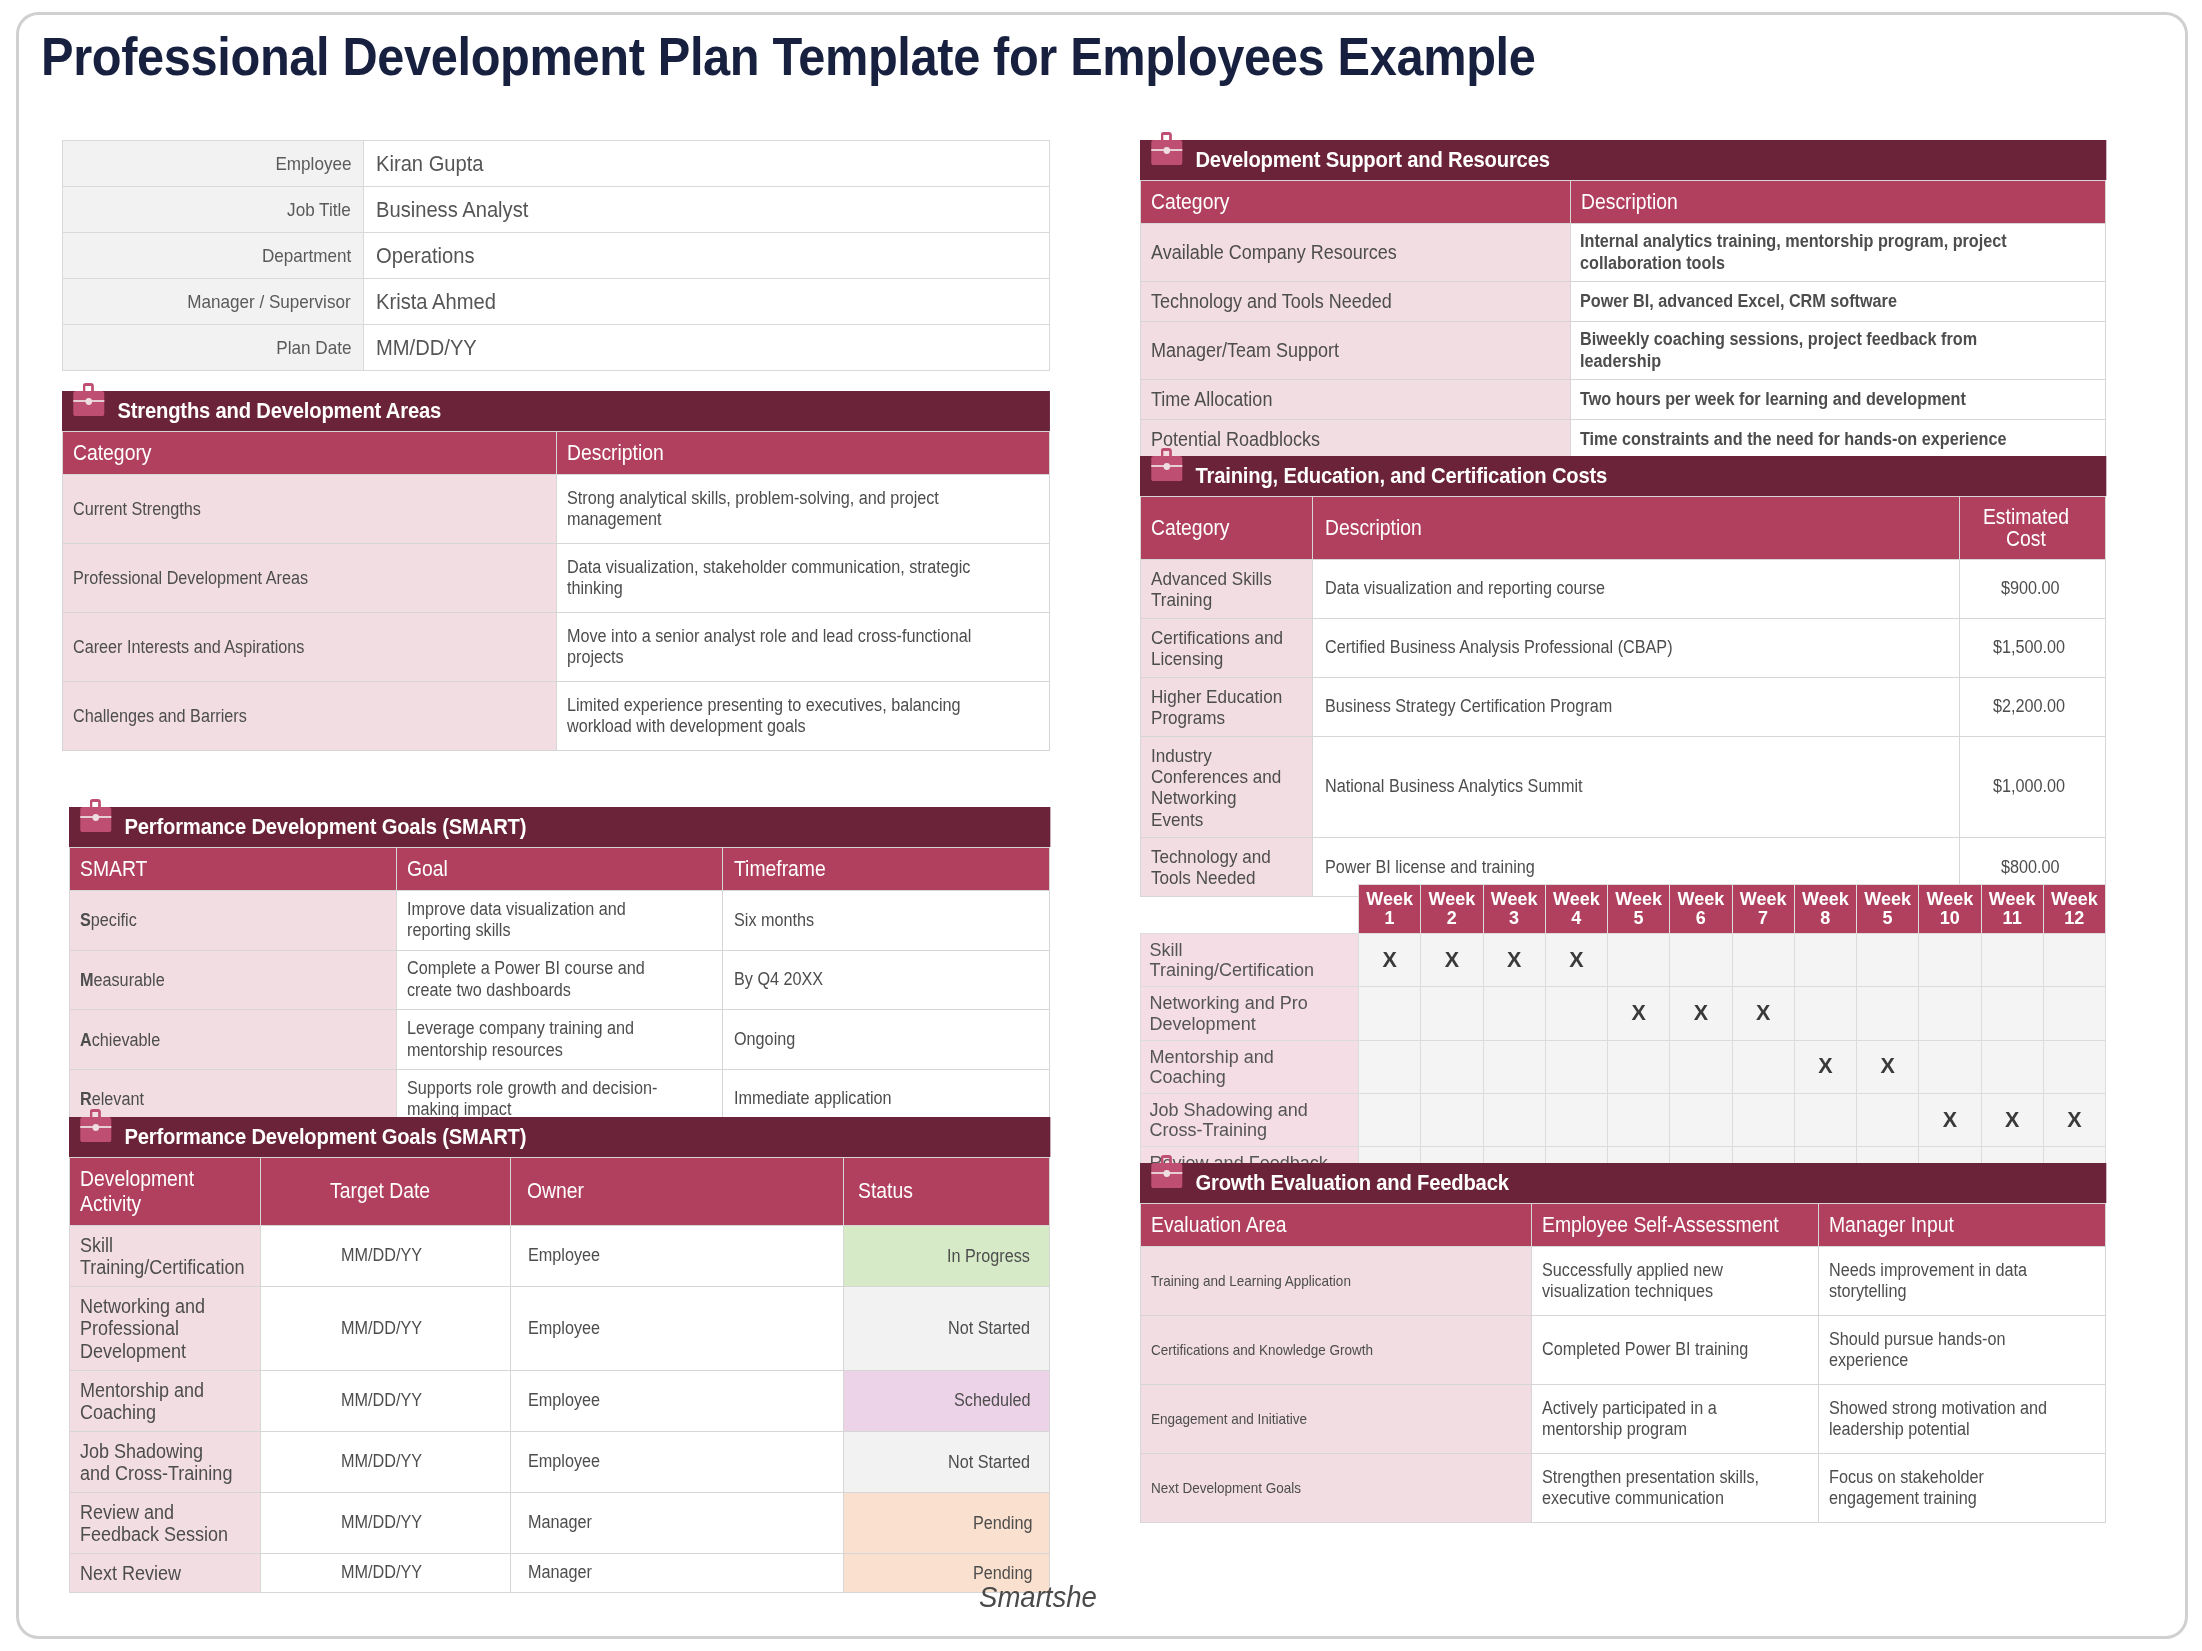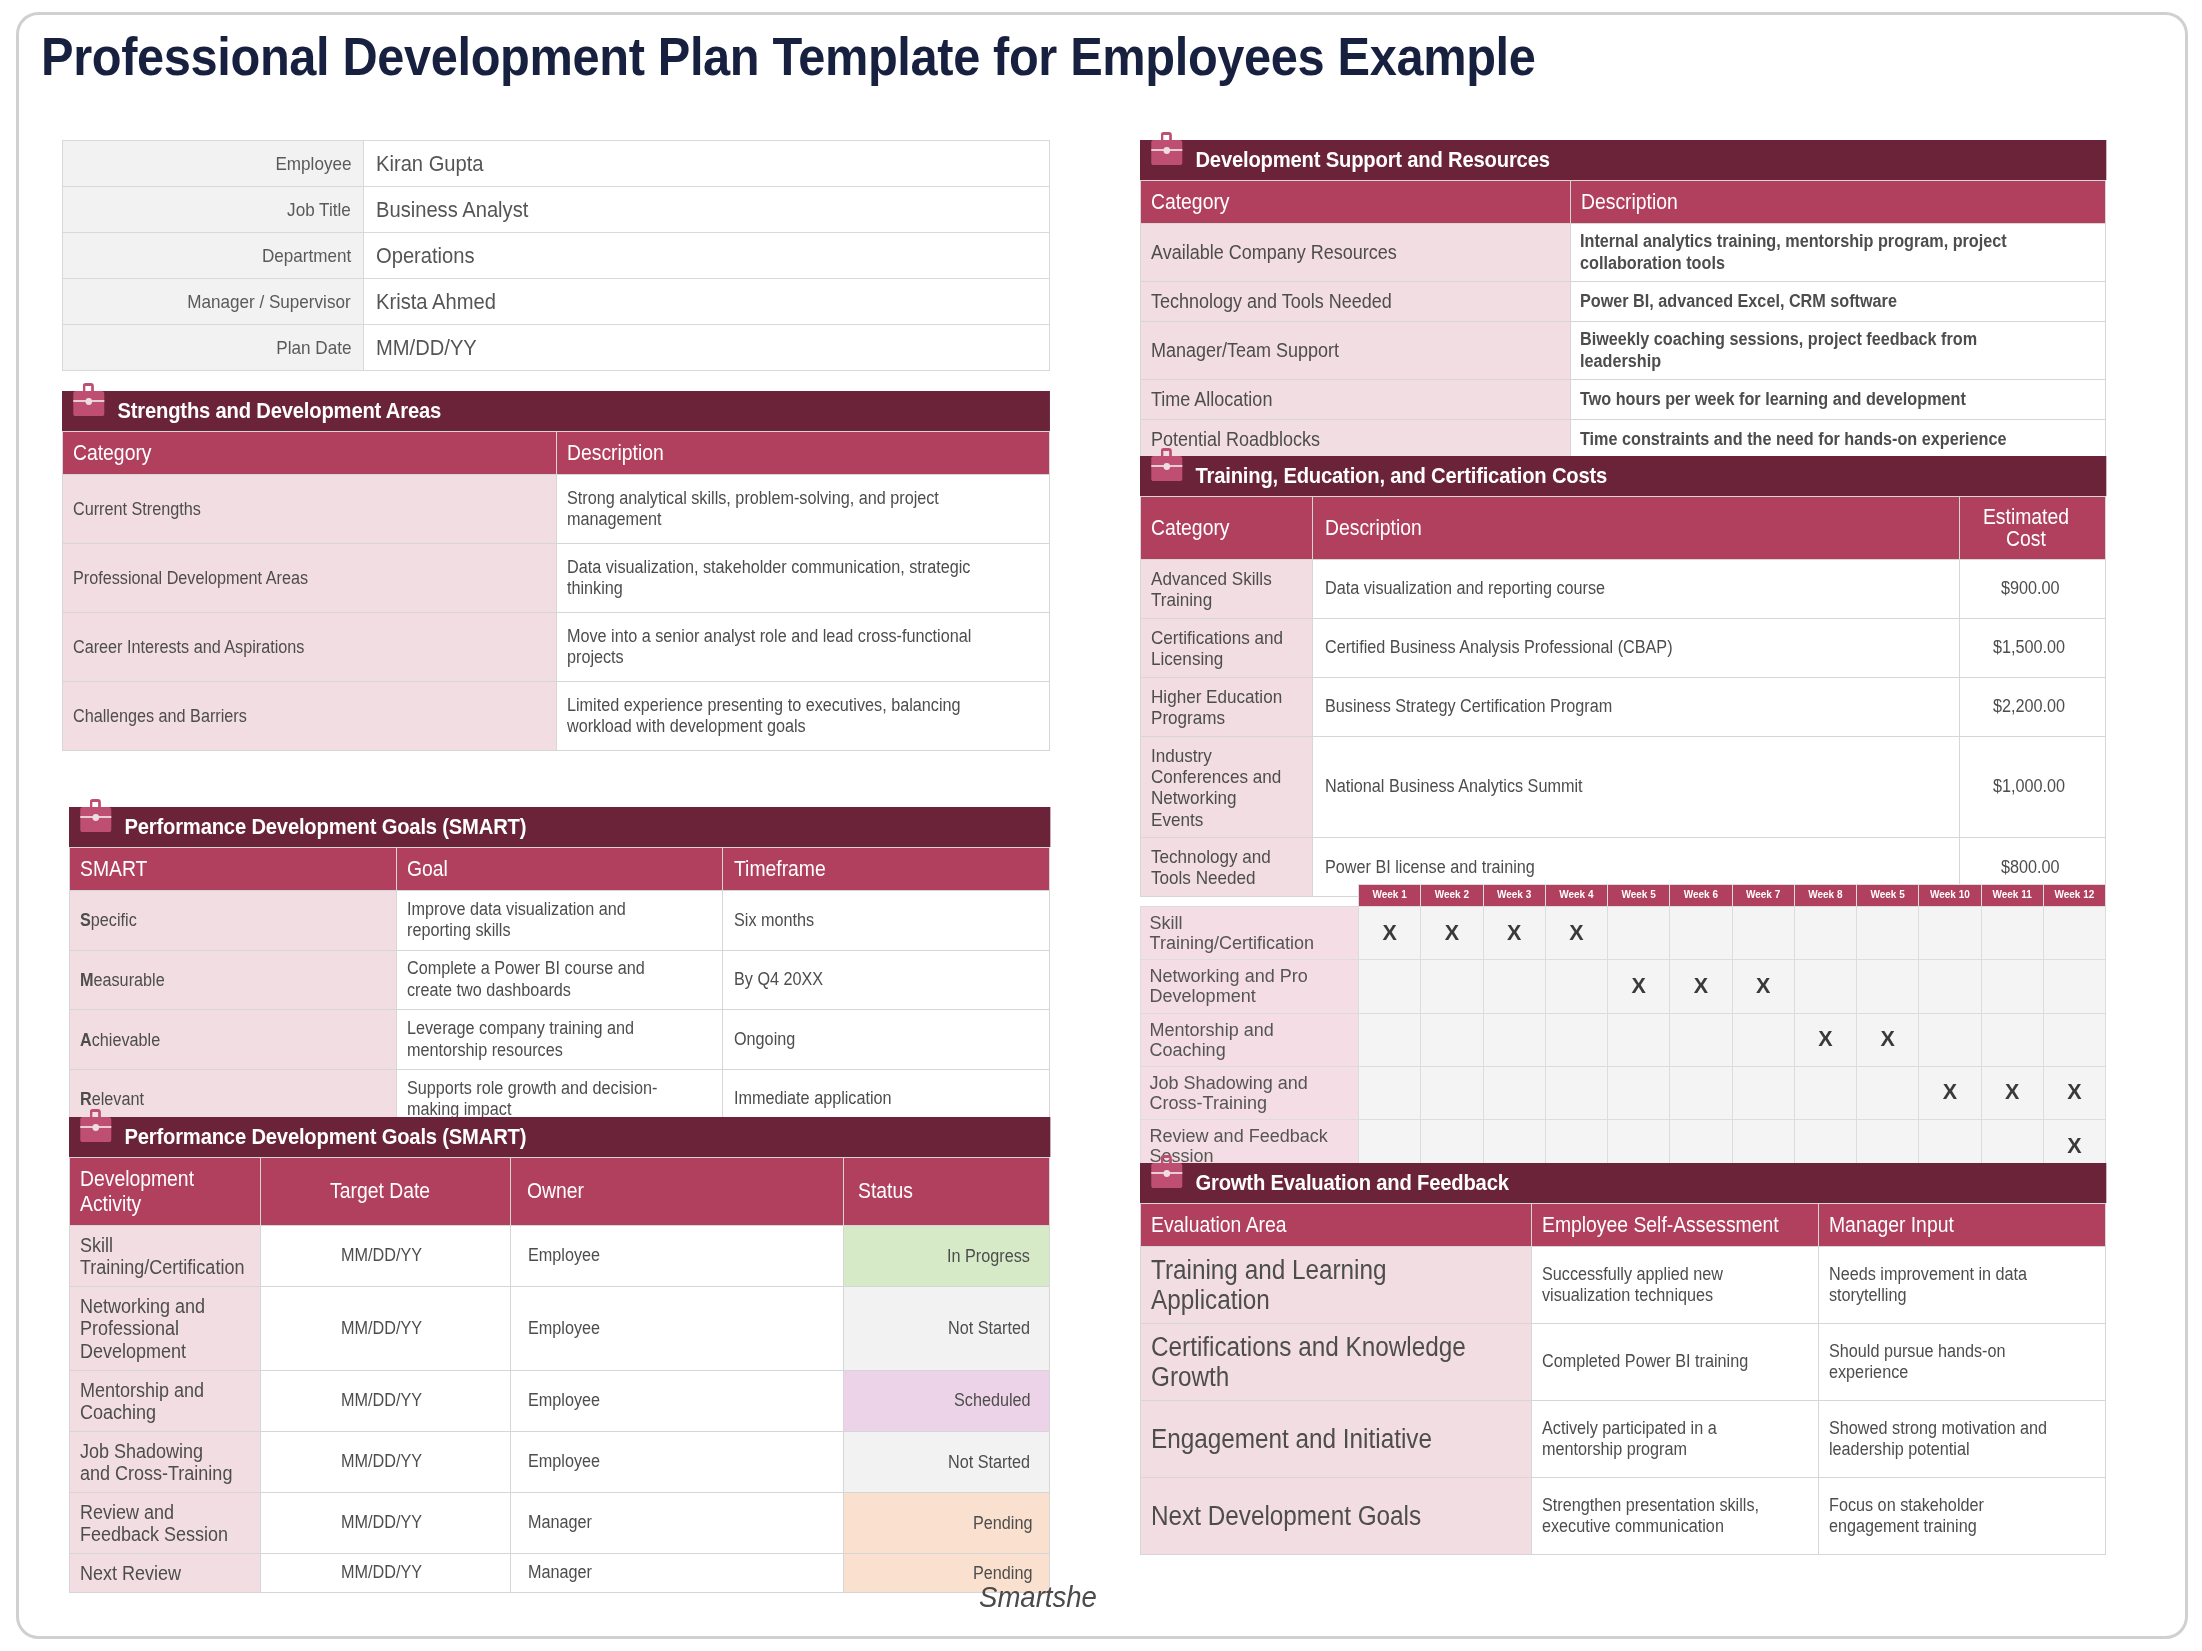--- a/index.html
+++ b/index.html
@@ -145,28 +145,28 @@
   #costs td.cost { width: 146px; text-align: center; font-size: 18px; }
   #costs td.desc { padding-left: 12px; }
 
   
   #weeks { left: 1140px; top: 884px; width: 966px; }
   #weeks table { border-collapse: collapse; table-layout: fixed; width: 100%; }
   #weeks td, #weeks th { border: 0.9px solid #dcdcdc; }
   #weeks th.corner { border: none; background: transparent; width: 218px; }
   #weeks th.wk {
     background: #b1405f; color: #fff; font-weight: bold;
-    font-size: 10px; text-align: center; padding: 5.2px 1.7px;
+    font-size: 18px; text-align: center; padding: 5.2px 1.7px;
     line-height: 1.05;
   }
   #weeks td.rl { background: #f4dde4; color: #555; font-size: 18px; padding: 6px 8.6px; line-height: 1.12; }
   #weeks td.cell { background: #f4f4f4; text-align: center; color: #3a3a3a; font-size: 21.5px; font-weight: bold; height: 33px; }
 
   #growth { left: 1140px; top: 1163px; width: 966px; }
-  #growth td.lbl { width: 391px; height: 77px; font-size: 27px; }
+  #growth td.lbl { width: 391px; height: 69px; font-size: 15px; }
   #growth td.desc { width: 287px; }
 
   
   #footer {
     position: absolute; left: 979px; top: 1581px;
     font-size: 29px; font-style: italic; color: #4a4a4a;
     transform: scaleX(0.95); transform-origin: left center;
   }
 </style>
 </head>

